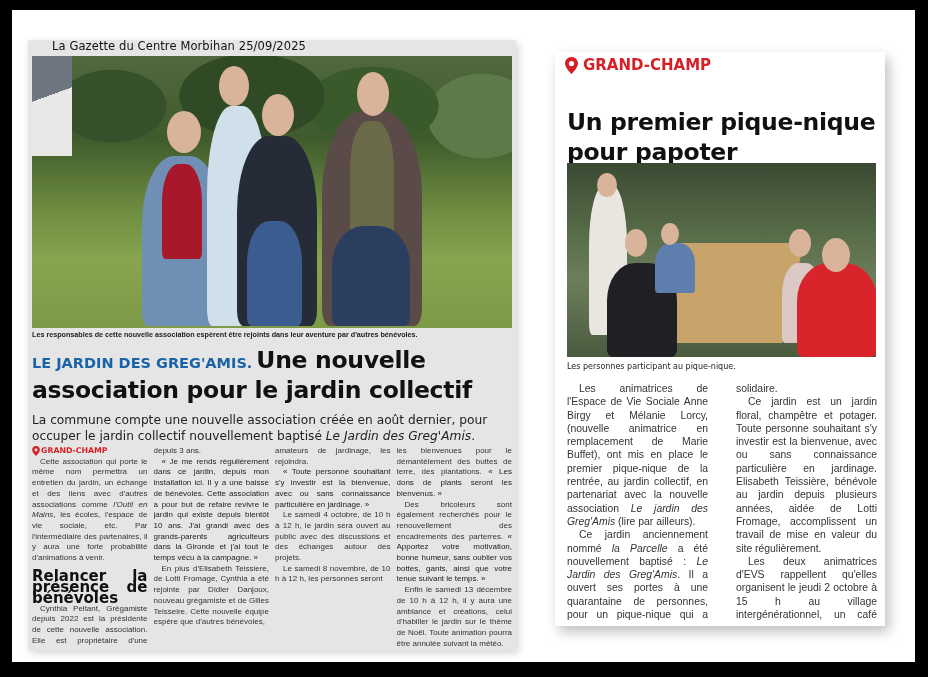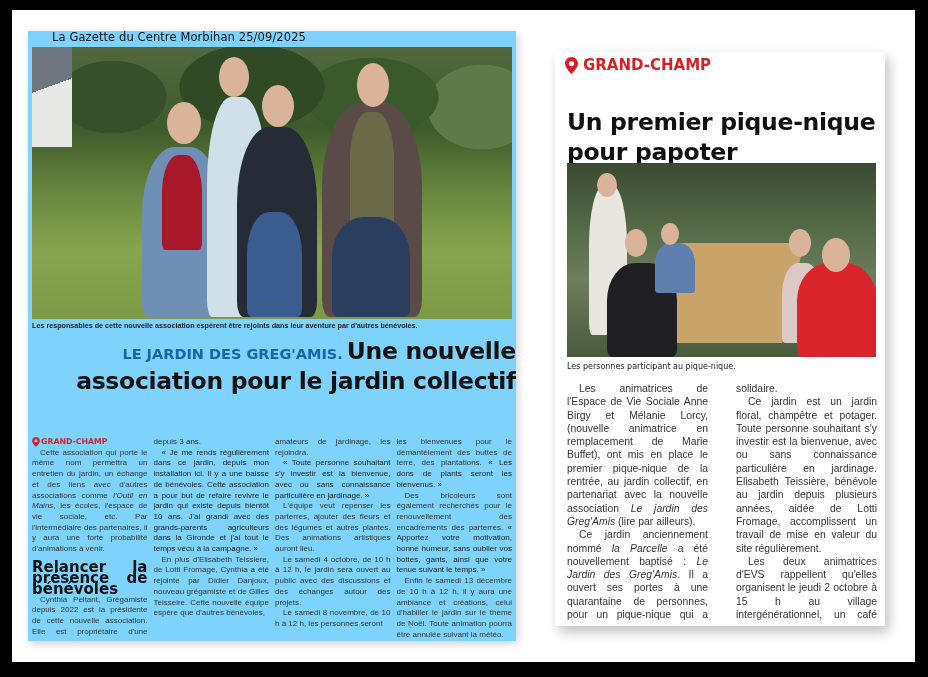--- a/index.html
+++ b/index.html
@@ -6,22 +6,22 @@
     html, body { width: 928px; height: 677px; overflow: hidden; background: #000; }
     body { position: relative; font-family: "DejaVu Sans", sans-serif; }
 
     .canvas {
       position: absolute; left: 12px; top: 10px; width: 903px; height: 652px;
       background: #fff;
     }
 
     
     .clip-left {
-      position: absolute; left: 28px; top: 31px; width: 488px; height: 610px;
-      background: #7dd3fc;
+      position: absolute; left: 28px; top: 40px; width: 488px; height: 610px;
+      background: #e5e5e5;
       box-shadow: 2px 3px 8px rgba(0,0,0,0.18);
       overflow: hidden;
     }
     .source-line {
       position: absolute; left: 24px; top: -1px;
       font-family: "DejaVu Sans", sans-serif; font-size: 11.5px; color: #111;
       letter-spacing: 0.1px; white-space: nowrap;
     }
     .photo1 {
       position: absolute; left: 4px; top: 16px; width: 480px; height: 272px;
@@ -42,21 +42,21 @@
 
     .photo1-caption {
       position: absolute; left: 4px; top: 290px; width: 480px;
       font-family: "Liberation Sans", sans-serif; font-size: 7.2px; font-weight: bold; color: #222;
       white-space: nowrap;
     }
 
     .headline1 {
       position: absolute; left: 4px; top: 307px; width: 484px;
       font-family: "DejaVu Sans", sans-serif; font-weight: bold; color: #111;
-      font-size: 23.5px; line-height: 27px; letter-spacing: -0.3px; text-align: right;
+      font-size: 23.5px; line-height: 27px; letter-spacing: -0.3px;
     }
     .headline1 .kicker { color: #1a63a8; font-size: 14.5px; letter-spacing: 0; margin-right: 4px; }
 
     .chapo {
       position: absolute; left: 4px; top: 372px; width: 484px;
       font-family: "DejaVu Sans", sans-serif; font-size: 12.2px; line-height: 16px; color: #222;
     }
     .chapo em { font-style: italic; }
 
     .cols {
@@ -143,20 +143,21 @@
     <div class="person" style="left:318px;top:65px;width:44px;height:120px;background:#6a6a48;"></div>
     <div class="person" style="left:300px;top:170px;width:78px;height:100px;background:#2c3e60;"></div>
     <div class="head" style="left:325px;top:16px;width:32px;height:44px;"></div>
   </div>
   <div class="photo1-caption">Les responsables de cette nouvelle association espèrent être rejoints dans leur aventure par d'autres bénévoles.</div>
 
   <div class="headline1">
     <span class="kicker">LE JARDIN DES GREG'AMIS.</span><span>Une nouvelle association pour le jardin collectif</span>
   </div>
 
+  <div class="chapo"><span>La commune compte une nouvelle association créée en août dernier, pour occuper le jardin collectif nouvellement baptisé </span><em>Le Jardin des Greg'Amis</em><span>.</span></div>
 
   <div class="cols">
     <div class="col">
       <div class="loc">
         <svg width="8" height="10" viewBox="0 0 10 13">
             <path d="M5 0C2.2 0 0 2.2 0 5c0 3.6 5 8 5 8s5-4.4 5-8c0-2.8-2.2-5-5-5zm0 7a2 2 0 110-4 2 2 0 010 4z" fill="#d81f26"></path>
           </svg>
         <span>GRAND-CHAMP</span>
       </div>
       <p><span>Cette association qui porte le même nom permettra un entretien du jardin, un échange et des liens avec d'autres associations comme </span><em>l'Outil en Mains</em><span>, les écoles, l'espace de vie sociale, etc. Par l'intermédiaire des partenaires, il y aura une forte probabilité d'animations à venir.</span></p>
@@ -164,21 +165,20 @@
       <p>Cynthia Peltant, Grégamiste depuis 2022 est la présidente de cette nouvelle association. Elle est propriétaire d'une maison accolée au jardin collectif,</p>
     </div>
     <div class="col">
       <p class="noindent">depuis 3 ans.</p>
       <p class="quote">« Je me rends régulièrement dans ce jardin, depuis mon installation ici. Il y a une baisse de bénévoles. Cette association a pour but de refaire revivre le jardin qui existe depuis bientôt 10 ans. J'ai grandi avec des grands-parents agriculteurs dans la Gironde et j'ai tout le temps vécu à la campagne. »</p>
       <p>En plus d'Elisabeth Teissiere, de Lotti Fromage, Cynthia a été rejointe par Didier Danjoux, nouveau grégamiste et de Gilles Teisseire. Cette nouvelle équipe espère que d'autres bénévoles,</p>
     </div>
     <div class="col">
       <p class="noindent">amateurs de jardinage, les rejoindra.</p>
       <p class="quote">« Toute personne souhaitant s'y investir est la bienvenue, avec ou sans connaissance particulière en jardinage. »</p>
-      <p>L'équipe veut repenser les parterres, ajouter des fleurs et des légumes et autres plantes. Des animations artistiques auront lieu.</p>
       <p>Le samedi 4 octobre, de 10 h à 12 h, le jardin sera ouvert au public avec des discussions et des échanges autour des projets.</p>
       <p>Le samedi 8 novembre, de 10 h à 12 h, les personnes seront</p>
     </div>
     <div class="col">
       <p class="noindent"><span>les bienvenues pour le démantèlement des buttes de terre, des plantations. </span><span class="quote">« Les dons de plants seront les bienvenus. »</span></p>
       <p><span>Des bricoleurs sont également recherchés pour le renouvellement des encadrements des parterres. </span><span class="quote">« Apportez votre motivation, bonne humeur, sans oublier vos bottes, gants, ainsi que votre tenue suivant le temps. »</span></p>
       <p>Enfin le samedi 13 décembre de 10 h à 12 h, il y aura une ambiance et créations, celui d'habiller le jardin sur le thème de Noël. Toute animation pourra être annulée suivant la météo.</p>
     </div>
   </div>
 </div>

